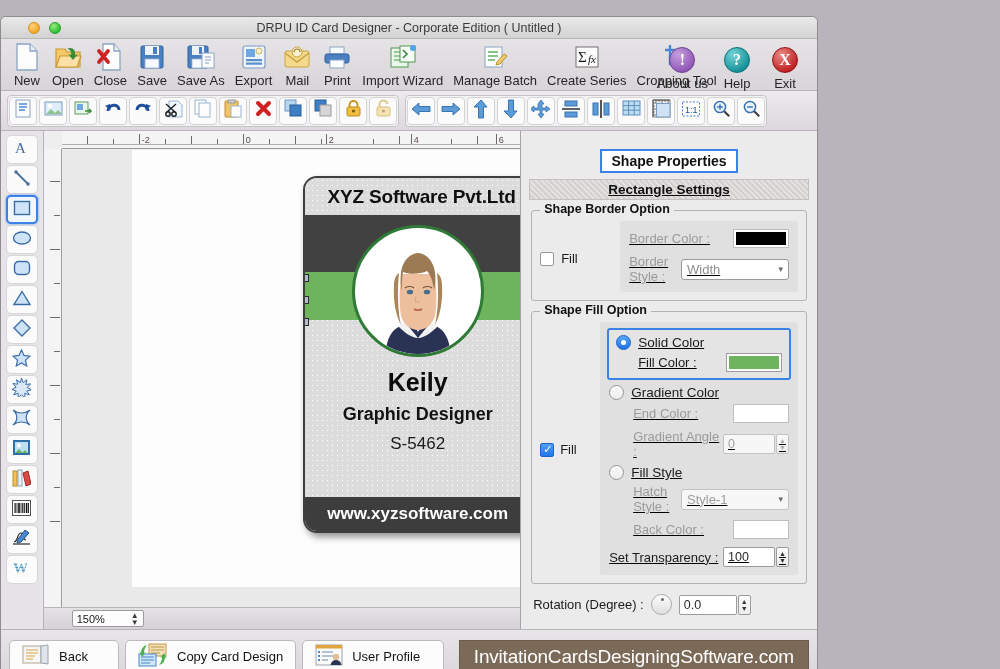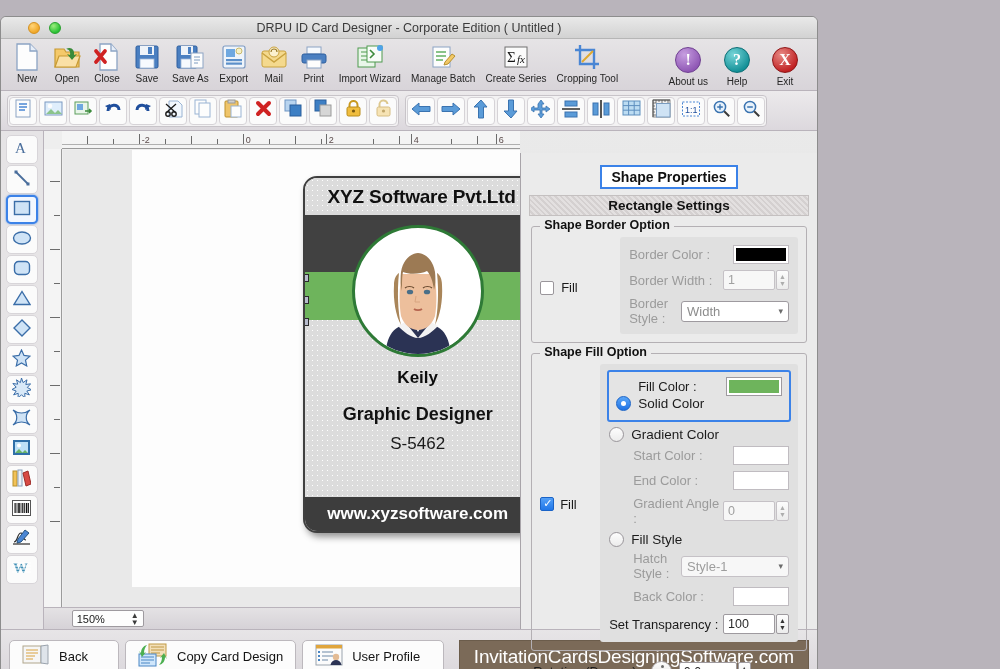--- a/index.html
+++ b/index.html
@@ -44,21 +44,21 @@
     border-bottom: 1px solid #b9b3bb;
     padding-left: 6px;
   }
   .tb-items { display: flex; align-items: flex-start; height: 52px; }
   .tb-btn {
     width: auto; min-width: 40px; padding: 0 5px;
     display: flex; flex-direction: column; align-items: center; justify-content: flex-start;
     padding-top: 3px; cursor: default;
   }
   .tb-ico { height: 30px; display: flex; align-items: center; justify-content: center; }
-  .tb-lbl { font-size: 10px; color: #262626; margin-top: 1px; white-space: nowrap; }
+  .tb-lbl { font-size: 13px; color: #262626; margin-top: 1px; white-space: nowrap; }
   .tb-right { position: absolute; right: 8px; top: 3px; display: flex; }
   .tb-right .tb-btn { min-width: 48px; }
   .circ-ico { width: 26px; height: 26px; border-radius: 50%; display:flex; align-items:center; justify-content:center;
               color:#fff; font-weight:bold; font-size:16px; font-family:"Liberation Serif", serif; }
   .circ-about { background: radial-gradient(circle at 35% 28%, #c79ee0, #8e56b4 75%); border:1px solid #6f3f91; }
   .circ-help  { background: radial-gradient(circle at 35% 28%, #76d5d8, #128f96 75%); border:1px solid #0b6e75; }
   .circ-exit  { background: radial-gradient(circle at 35% 28%, #e78a85, #c01f21 75%); border:1px solid #8e1416; }
 
   
   .toolbar2 {
@@ -150,21 +150,21 @@
   .band-dark { position: absolute; left: 0; right: 0; top: 37px; height: 57px; background: #414141; }
   .band-green { position: absolute; left: 0; right: 0; top: 94px; height: 48px; background: #6eb45c; }
   .photo-ring {
     position: absolute; left: 50%; transform: translateX(-50%); top: 47px;
     width: 132px; height: 132px; border-radius: 50%;
     background: #ffffff; border: 3px solid #2e7a36; overflow: hidden;
   }
   .photo-face { position: absolute; left: 50%; transform: translateX(-50%); top: 20px; width: 82px; height: 112px; }
   .card-name {
     position: absolute; left: 0; right: 0; top: 190px; text-align: center;
-    font-size: 17px; font-weight: bold; color: #0c0c0c;
+    font-size: 25px; font-weight: bold; color: #0c0c0c;
   }
   .card-role {
     position: absolute; left: 0; right: 0; top: 226px; text-align: center;
     font-size: 18px; font-weight: bold; color: #121212;
   }
   .card-id {
     position: absolute; left: 0; right: 0; top: 256px; text-align: center;
     font-size: 17px; color: #1a1a1a;
   }
   .card-foot {
@@ -173,39 +173,40 @@
   }
   .card-foot span { color: #fff; font-size: 17px; font-weight: bold; }
   .sel-handle {
     position: absolute; width: 8px; height: 8px; background: #b7bccd;
     border: 1px solid #2b2b2b;
   }
 
   
   .props {
     width: 363px; background: #ebebeb; border-left: 1px solid #a8a4a9;
-    position: relative; padding-top: 10px; margin-top: 22px;
+    position: relative; padding-top: 16px;
   }
   .props-title {
     margin: 2px auto 0; width: 138px; text-align: center;
     font-size: 14px; font-weight: bold; color: #111;
     background: #fff; border: 2px solid #3b82e8; padding: 2px 0;
   }
   .tabs { display: flex; justify-content: center; margin-top: 5px; }
   .tabstrip {
     display: flex; border: 1px solid #adaaae; border-radius: 4px; overflow: hidden; background:#fff;
   }
   .tab { font-size: 13px; padding: 3px 11px; color: #1a1a1a; cursor: default; }
   .tab.active { background: linear-gradient(#4a9cf5, #1f6fe0); color: #fff; }
   .section-head {
     margin: 6px 8px 0; height: 21px; display: flex; align-items: center; justify-content: center;
     background-color: #d4d0d0;
     background-image: repeating-linear-gradient(45deg, rgba(255,255,255,.35) 0 2px, transparent 2px 4px);
     font-size: 13.5px; font-weight: bold; color: #111;
     border: 1px solid #c4c0c0;
+    text-decoration: underline;
   }
   .fieldset {
     margin: 10px 10px 0; border: 1px solid #b4b0b4; border-radius: 3px;
     padding: 10px 8px 8px; position: relative;
   }
   .legend {
     position: absolute; top: -9px; left: 8px; background: #ebebeb; padding: 0 4px;
     font-size: 12.5px; font-weight: bold; color: #111;
   }
   .row { display: flex; align-items: center; margin-bottom: 6px; }
@@ -213,21 +214,21 @@
     width: 14px; height: 14px; border: 1px solid #9a969b; background: #fff; border-radius: 2px;
     display: inline-block; position: relative; flex: none;
   }
   .chk.on { background: linear-gradient(#54a0f7, #2076e8); border-color: #1a63c7; }
   .chk.on:after {
     content: "\2713"; position: absolute; left: 2px; top: -1px; color: #fff; font-size: 11px;
   }
   .lbl { font-size: 13px; color: #1b1b1b; }
   .lbl.dim { color: #9b9b9b; }
   .subbox {
-    background: #e0e0e0; border-radius: 3px; padding: 8px 9px; margin-left: 26px;
+    background: #e0e0e0; border-radius: 3px; padding: 8px 9px; margin-left: 26px; text-decoration: underline;
   }
   .grow { flex: 1; }
   .swatch {
     width: 56px; height: 19px; background: #fff; border: 1px solid #9e9a9f;
     padding: 2px; display: inline-block;
   }
   .swatch i { display: block; width: 100%; height: 100%; }
   .swatch.dim { border-color: #c0bcc1; }
   .numbox {
     width: 52px; height: 20px; background: #fff; border: 1px solid #9e9a9f; border-radius: 2px;
@@ -888,25 +889,20 @@
             <span class="chk"></span>
             <span class="lbl">Fill</span>
           </div>
           <div class="subbox" style="margin-left:6px;flex:1">
             <div class="row">
               <span class="lbl dim grow">Border Color :</span>
               <span class="swatch dim">
                   <i style="background:#000000"></i>
                 </span>
             </div>
-            <div class="row">
-              <span class="lbl dim grow">Border Width :</span>
-              <span class="numbox dim">1</span>
-              <span class="stepper dim">▲<br>▼</span>
-            </div>
             <div class="row" style="margin-bottom:0">
               <span class="lbl dim grow">Border Style :</span>
               <span class="selectbox">
                 <span>Width</span>
                 <span class="cv">▾</span>
               </span>
             </div>
           </div>
         </div>
       </div>
@@ -914,41 +910,35 @@
       <div class="fieldset">
         <div class="legend">Shape Fill Option</div>
         <div style="display:flex;">
           <div style="width:56px;padding-top:2px;display:flex;align-items:center;gap:6px">
             <span class="chk on"></span>
             <span class="lbl">Fill</span>
           </div>
           <div class="subbox" style="margin-left:4px;flex:1">
 
             <div class="hilite">
+              <div class="row" style="margin-bottom:3px">
+                <span class="radio on"></span>
+                <span class="lbl" style="margin-left:7px;font-size:13.5px">Solid Color</span>
+              </div>
               <div class="row" style="margin-bottom:0;padding-left:22px">
                 <span class="lbl grow">Fill Color :</span>
                 <span class="swatch">
                     <i id="fillcolor" style="background:#6eb45c"></i>
                   </span>
               </div>
-              <div class="row" style="margin-bottom:3px">
-                <span class="radio on"></span>
-                <span class="lbl" style="margin-left:7px;font-size:13.5px">Solid Color</span>
-              </div>
             </div>
 
             <div class="row" style="margin:5px 0 4px">
               <span class="radio"></span>
               <span class="lbl" style="margin-left:7px;font-size:13.5px">Gradient Color</span>
-            </div>
-            <div class="row" style="padding-left:24px">
-              <span class="lbl dim grow">Start Color :</span>
-              <span class="swatch dim">
-                  <i style="background:#ffffff"></i>
-                </span>
             </div>
             <div class="row" style="padding-left:24px">
               <span class="lbl dim grow">End Color :</span>
               <span class="swatch dim">
                   <i style="background:#ffffff"></i>
                 </span>
             </div>
             <div class="row" style="padding-left:24px">
               <span class="lbl dim grow">Gradient Angle :</span>
               <span class="numbox dim">0</span>

